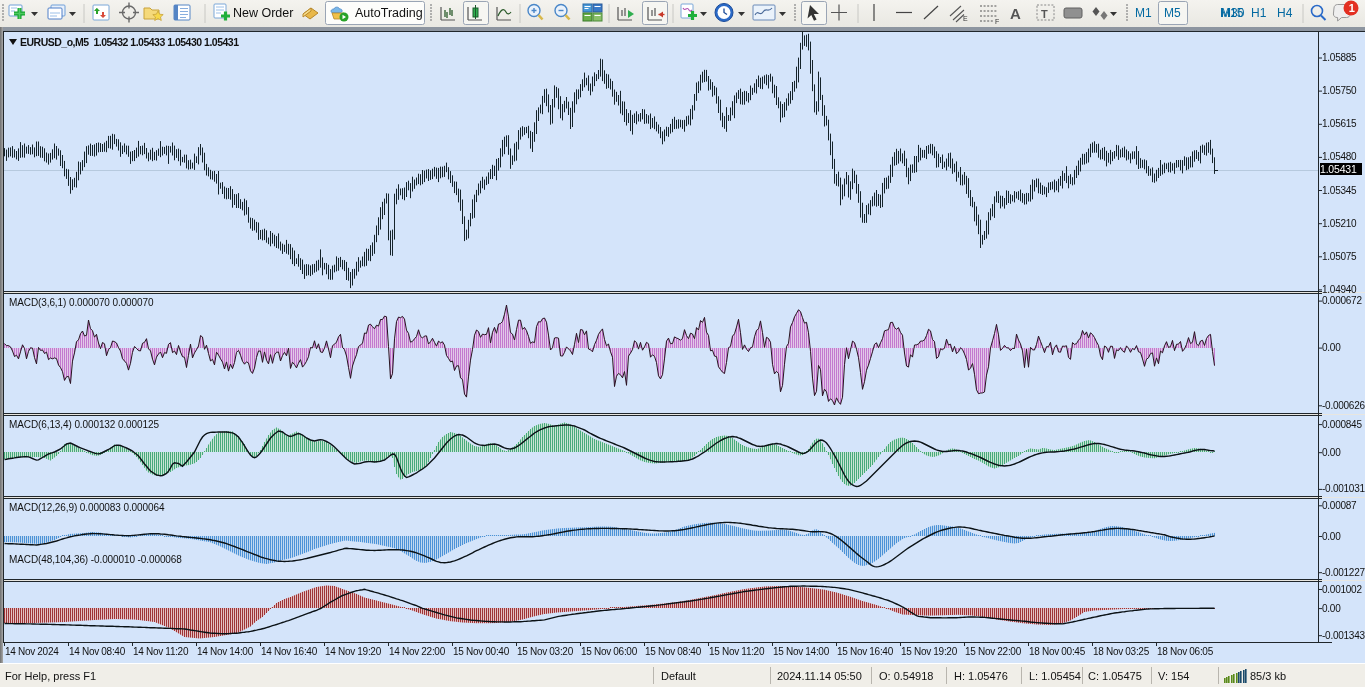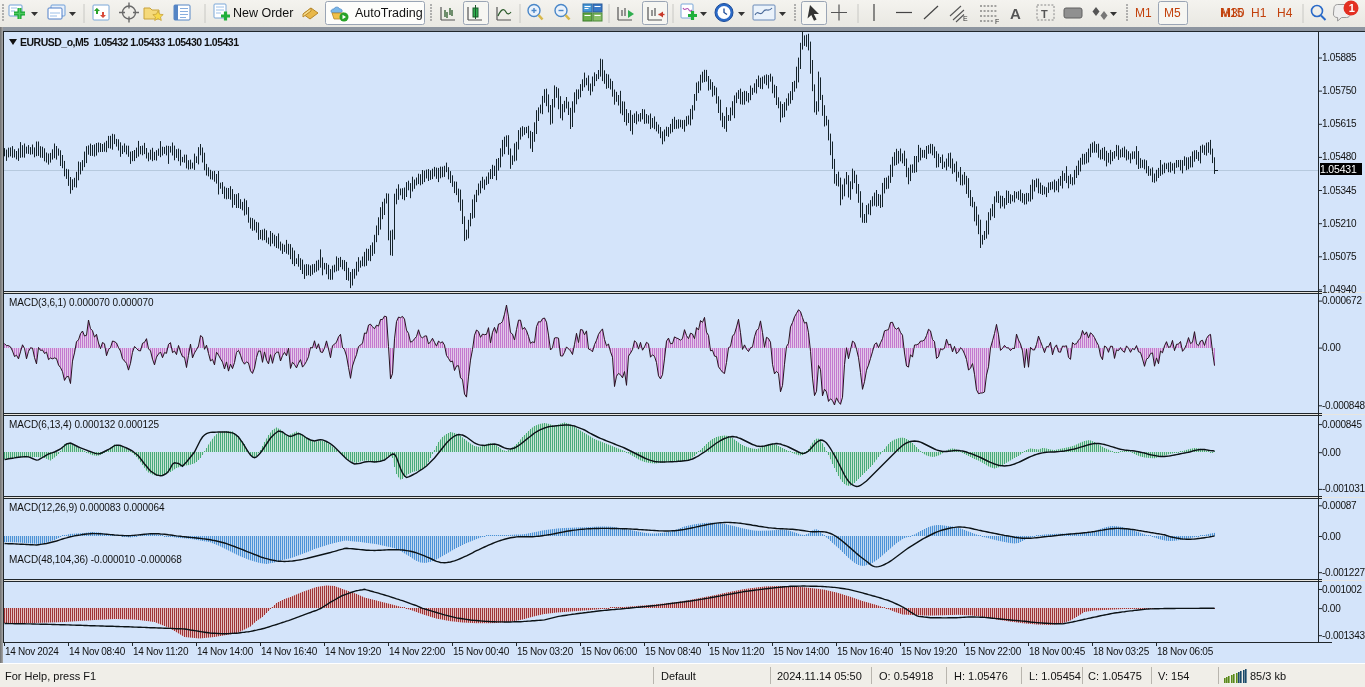--- a/index.html
+++ b/index.html
@@ -8,21 +8,21 @@
  background:linear-gradient(#f4f3ef,#e9e8e2);}
 #tbband{position:absolute;left:0;top:27px;width:1365px;height:4px;background:#8d95a0}
 #chart{position:absolute;left:0;top:31px;width:1365px;height:632px;background:#d4e4fa}
 #leftstrip{position:absolute;left:0;top:27px;width:3px;height:636px;
  background:linear-gradient(90deg,#6f6f6f,#a8a8a8)}
 .gap{position:absolute;left:3px;width:1362px;height:1px;background:#e8e6e0}
 #pricebox{position:absolute;left:1320px;top:163px;width:42px;height:12px;
  background:#000;color:#fff;font-size:10.5px;line-height:12px;padding-left:0;letter-spacing:-0.2px}
 .pl{position:absolute;left:1322px;height:13px;font-size:10px;letter-spacing:-0.25px;color:#111;line-height:13px}
 .tl{position:absolute;top:646px;font-size:10px;letter-spacing:-0.3px;color:#111;white-space:pre}
-.tf{position:absolute;top:6px;font-size:12px;color:#c2410c}
+.tf{position:absolute;top:6px;font-size:12px;color:#0369a1}
 #title{position:absolute;left:20px;top:36px;font-size:10.5px;font-weight:700;letter-spacing:-0.5px;color:#111}
 #titletri{position:absolute;left:9px;top:39px;width:0;height:0;
  border-left:4.5px solid transparent;border-right:4.5px solid transparent;border-top:6px solid #111}
 .ptitle{position:absolute;left:9px;font-size:10px;letter-spacing:-0.1px;color:#111}
 #statusbar{position:absolute;left:0;top:663px;width:1365px;height:24px;background:#f0eee8;
  border-top:1px solid #fff}
 .st{position:absolute;top:6px;font-size:11px;color:#111}
 .ssep{position:absolute;top:3px;width:1px;height:17px;background:#b8b5ae}
 .volsvg{position:absolute;left:1223px;top:4px}
 #newordertxt{position:absolute;left:233px;top:6px;font-size:12.5px;color:#111}
@@ -57,21 +57,21 @@
 <div class="pl" style="top:51.0px">1.05885</div>
 <div class="pl" style="top:84.1px">1.05750</div>
 <div class="pl" style="top:117.3px">1.05615</div>
 <div class="pl" style="top:150.4px">1.05480</div>
 <div class="pl" style="top:183.5px">1.05345</div>
 <div class="pl" style="top:216.7px">1.05210</div>
 <div class="pl" style="top:249.8px">1.05075</div>
 <div class="pl" style="top:282.9px">1.04940</div>
 <div class="pl" style="top:294.1px">0.000672</div>
 <div class="pl" style="top:341.1px">0.00</div>
-<div class="pl" style="top:398.8px">-0.000848</div>
+<div class="pl" style="top:398.8px">-0.000626</div>
 <div class="pl" style="top:417.6px">0.000845</div>
 <div class="pl" style="top:445.7px">0.00</div>
 <div class="pl" style="top:482.4px">-0.001031</div>
 <div class="pl" style="top:498.8px">0.00087</div>
 <div class="pl" style="top:529.5px">0.00</div>
 <div class="pl" style="top:565.7px">-0.001227</div>
 <div class="pl" style="top:582.5px">0.001002</div>
 <div class="pl" style="top:601.6px">0.00</div>
 <div class="pl" style="top:628.7px">-0.001343</div>
 <div id="pricebox">1.05431</div>

